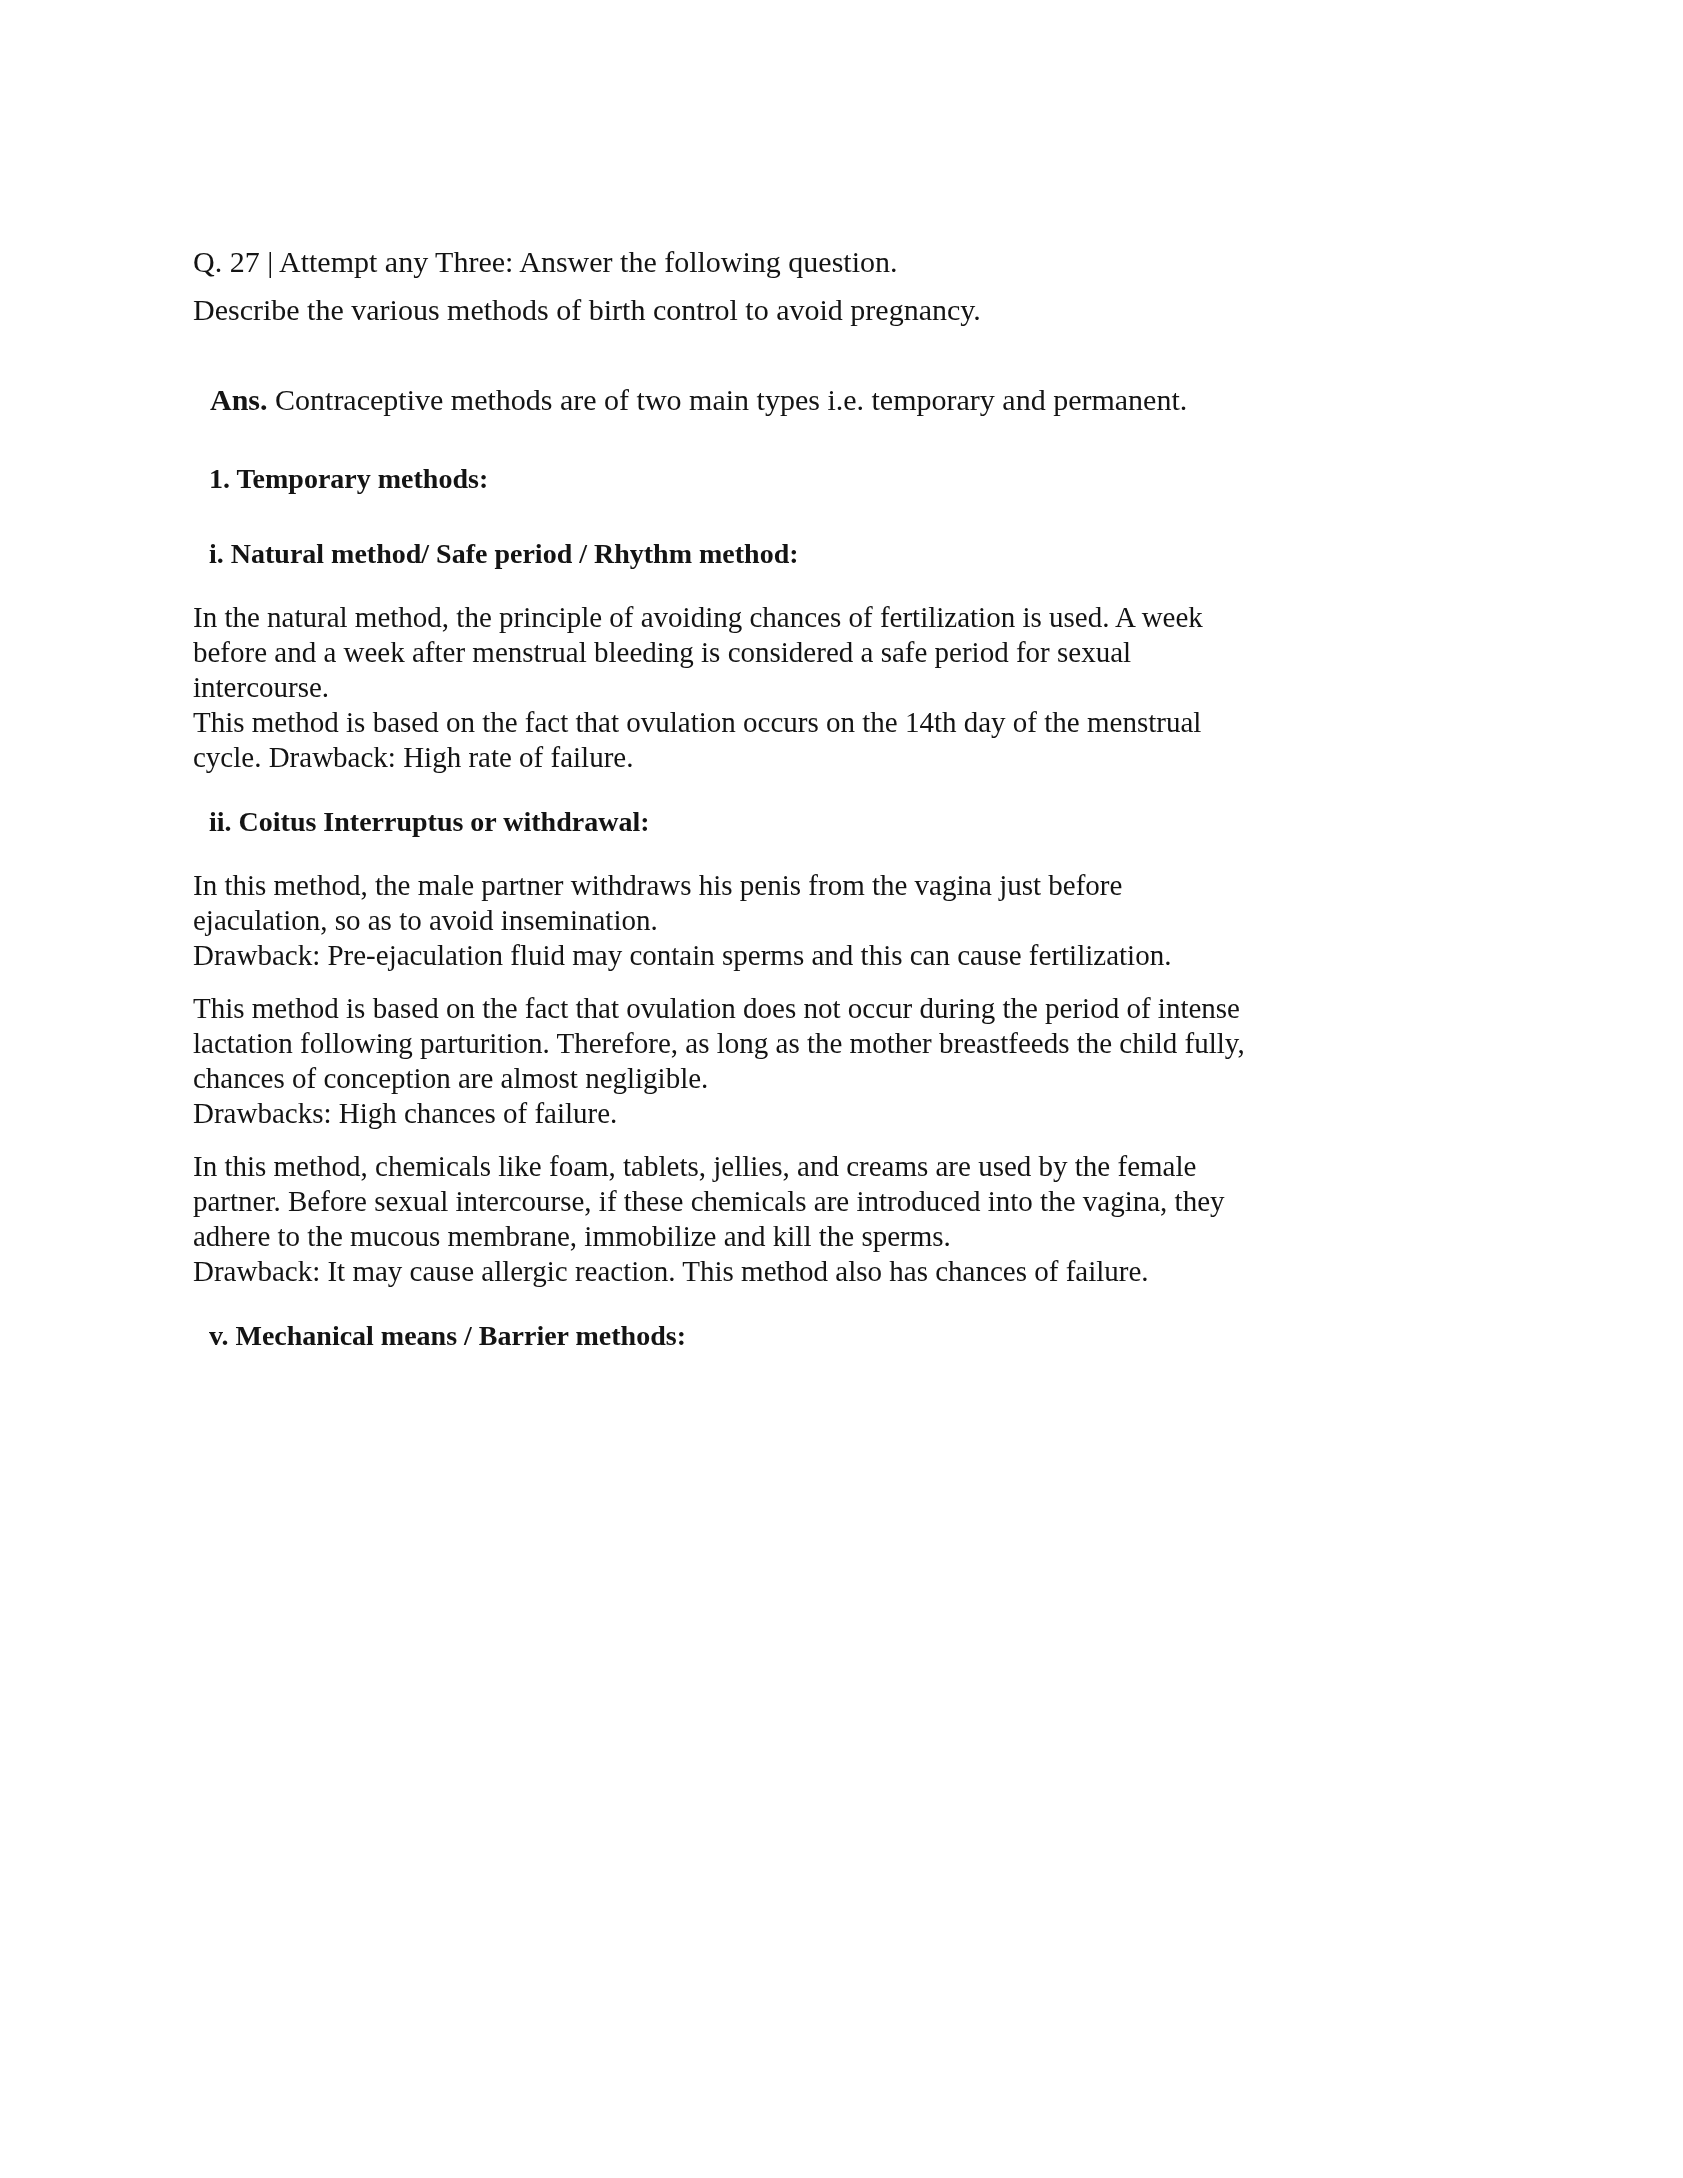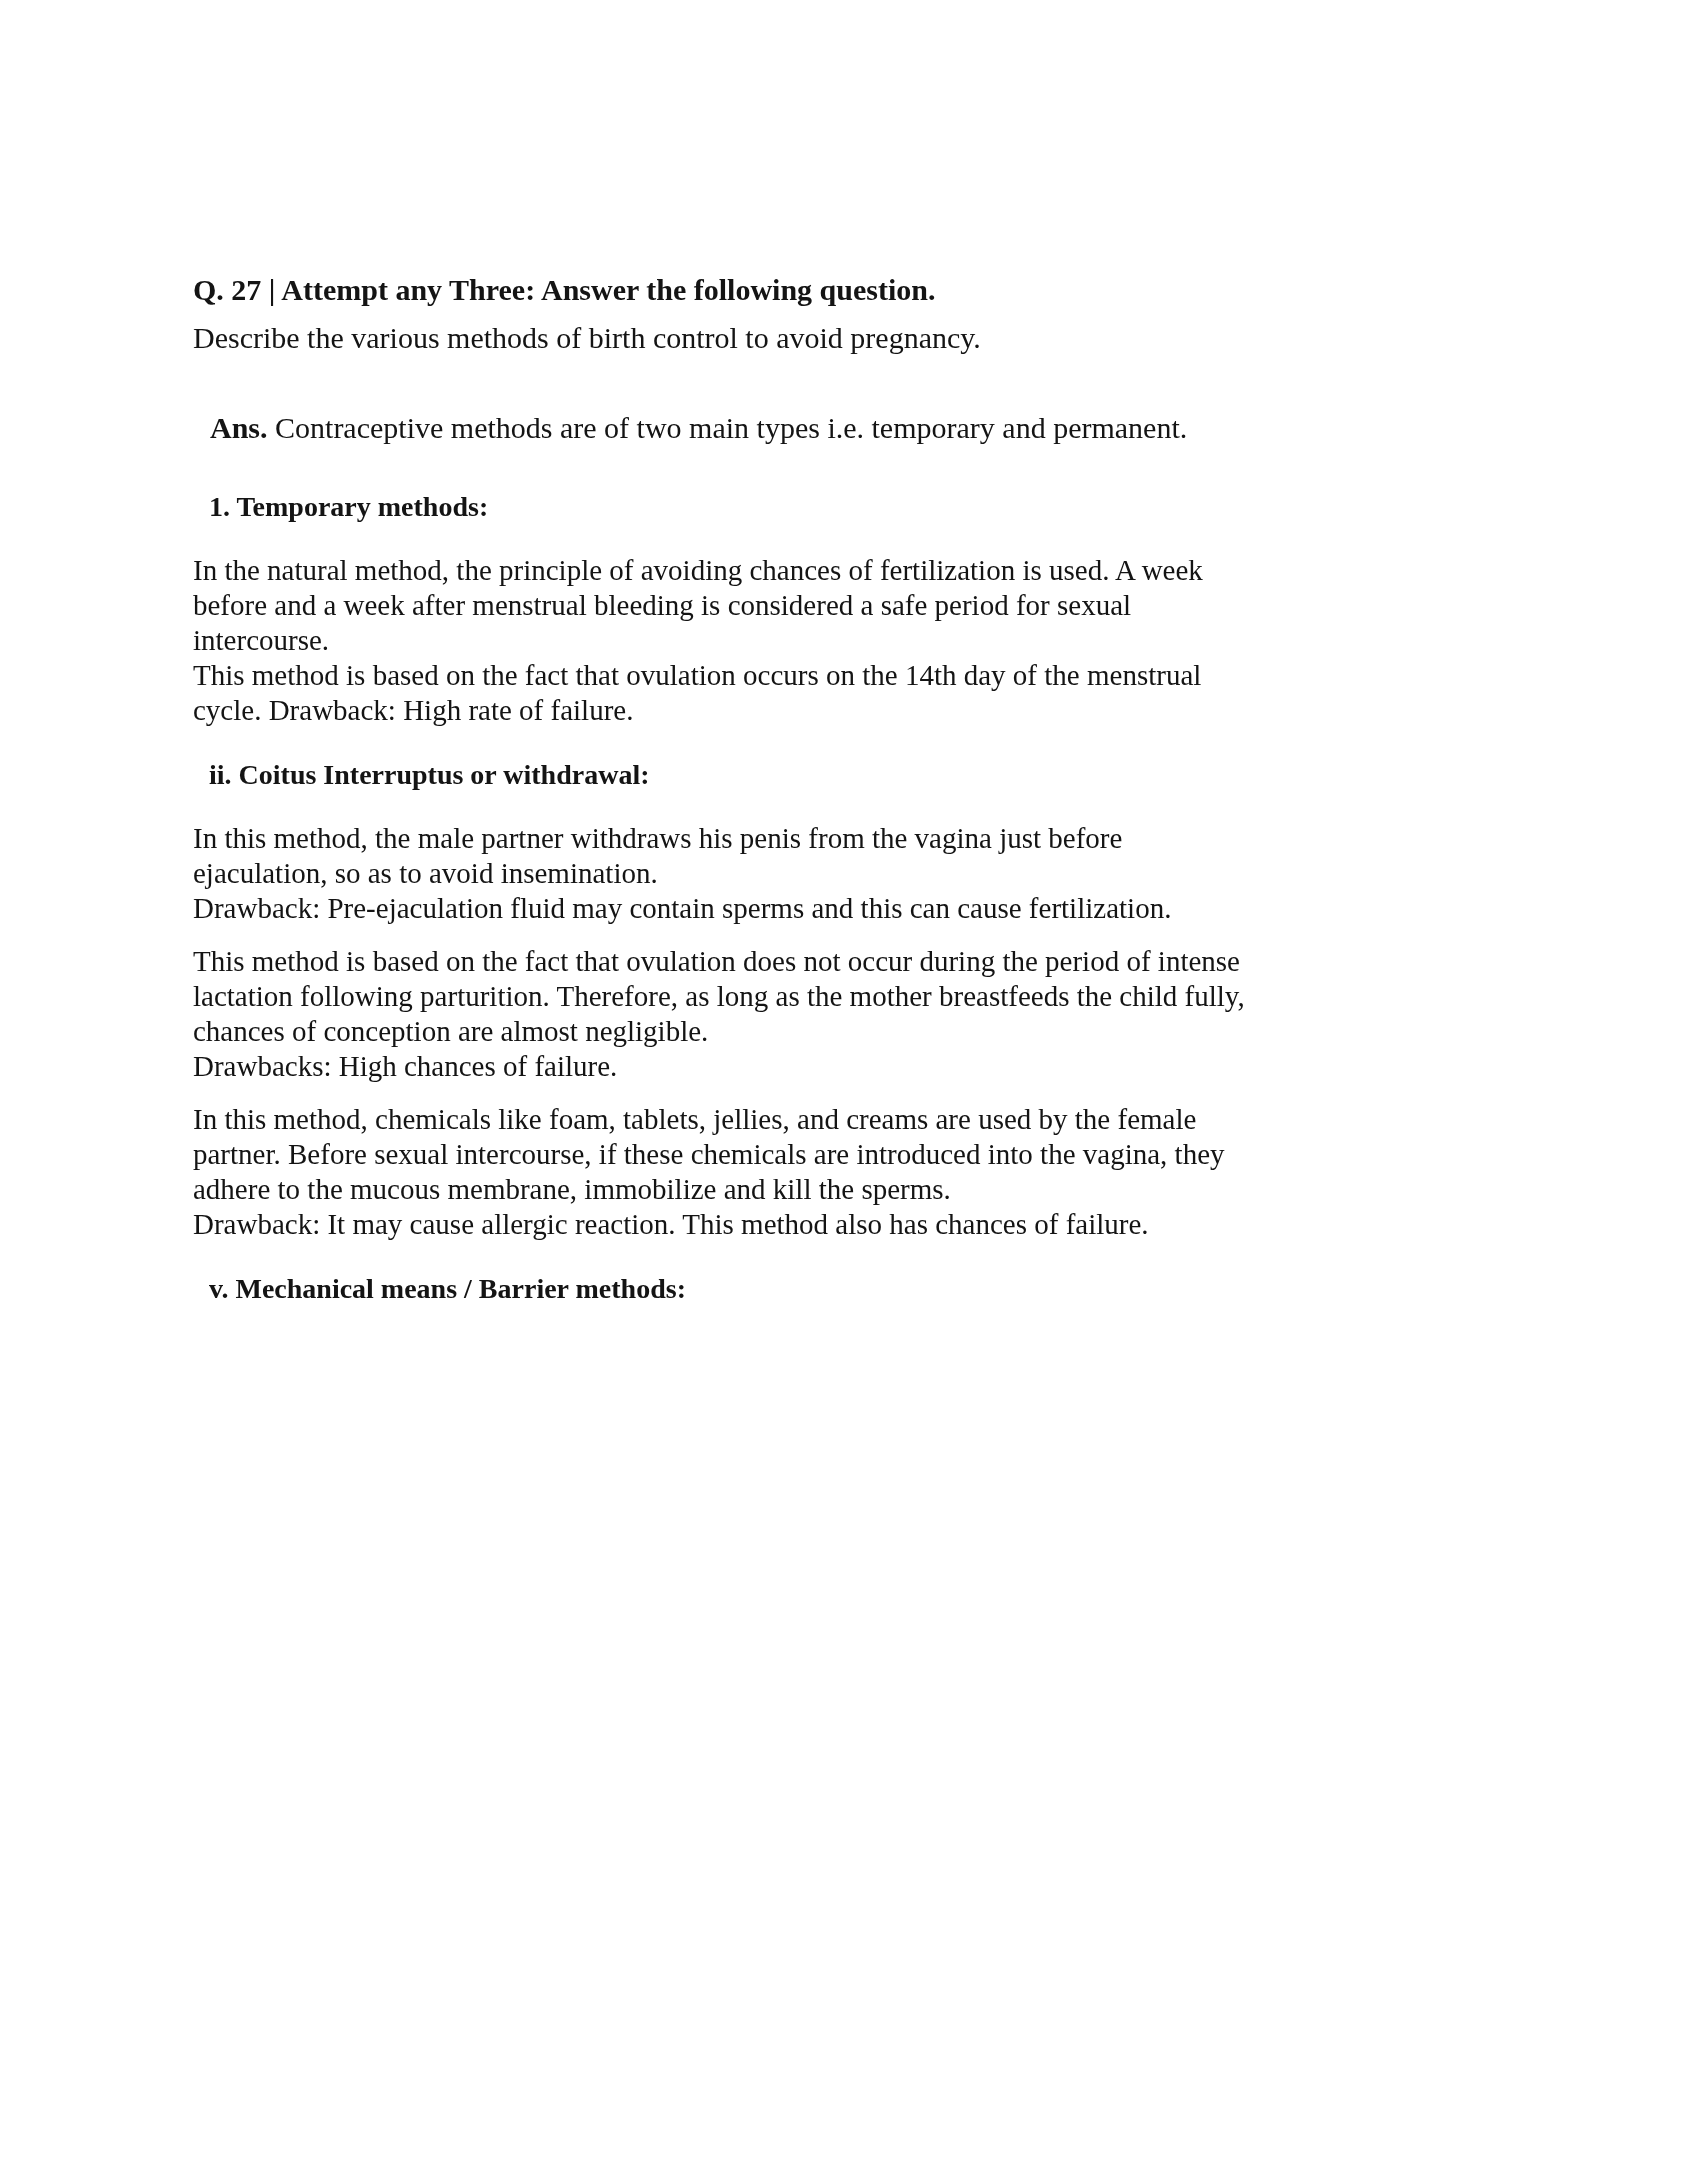--- a/index.html
+++ b/index.html
@@ -19,22 +19,21 @@
     left: 193px;
     top: 238px;
     width: 1317px;
   }
   .intro-block {
     font-size: 30px;
     line-height: 48px;
     margin: 0 0 42px 0;
   }
   .q-header {
-    font-weight: bold;
-    margin-top: 28px;
+    font-weight: normal;
   }
   .answer-block {
     font-size: 30px;
     line-height: 48px;
     margin: 0 0 26px 17px;
   }
   .answer-label {
     font-weight: bold;
   }
   .section-heading {
@@ -57,20 +56,21 @@
 
   <div class="intro-block">
     <div class="q-header">Q. 27 | Attempt any Three: Answer the following question.</div>
     <div>Describe the various methods of birth control to avoid pregnancy.</div>
   </div>
 
   <div class="answer-block"><span class="answer-label">Ans.</span><span> Contraceptive methods are of two main types i.e. temporary and permanent.</span></div>
 
   <div class="section-heading">1. Temporary methods:</div>
 
+  <div class="section-heading">i. Natural method/ Safe period / Rhythm method:</div>
   <div class="body-text">In the natural method, the principle of avoiding chances of fertilization is used. A week
 before and a week after menstrual bleeding is considered a safe period for sexual
 intercourse.
 This method is based on the fact that ovulation occurs on the 14th day of the menstrual
 cycle. Drawback: High rate of failure.</div>
 
   <div class="section-heading">ii. Coitus Interruptus or withdrawal:</div>
   <div class="body-text">In this method, the male partner withdraws his penis from the vagina just before
 ejaculation, so as to avoid insemination.
 Drawback: Pre-ejaculation fluid may contain sperms and this can cause fertilization.</div>

